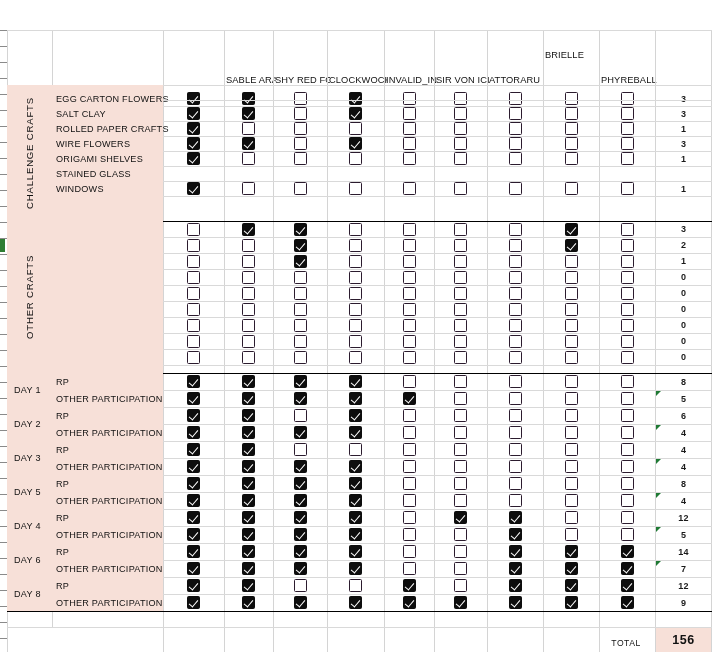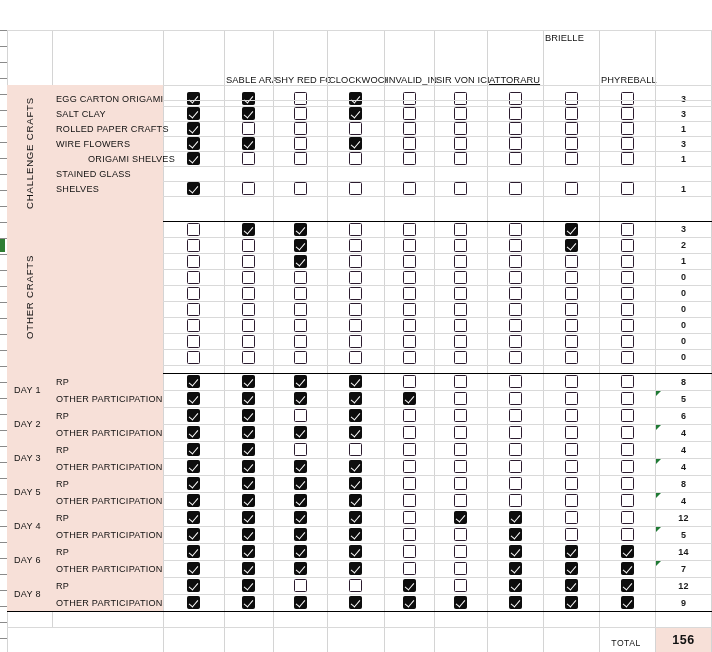--- a/index.html
+++ b/index.html
@@ -31,21 +31,21 @@
 
   
   #hdr-band{left:0;top:30px;width:712px;height:55px;background:#ffffff;}
   .col-head{
     position:absolute;height:55px;
     display:flex;align-items:flex-end;justify-content:flex-start;
     padding:0 1px 5px 2px;
     font-size:9.3px;letter-spacing:.1px;color:#111;
     white-space:nowrap;overflow:hidden;
   }
-  .col-head.topal{align-items:flex-start;padding-top:3px;}
+  .col-head.topal{align-items:flex-start;padding-top:20px;}
   #participants-label{
     left:52px;top:30px;width:110px;height:32px;
     display:flex;align-items:center;
     padding-left:7px;font-size:9.5px;color:#111;letter-spacing:.3px;
   }
   #sum-head{
     position:absolute;left:655px;top:30px;width:57px;height:55px;
     display:flex;flex-direction:column;align-items:center;justify-content:center;
     font-size:10.5px;font-weight:700;line-height:1.45;color:#111;letter-spacing:.4px;
     text-align:center;
@@ -129,39 +129,39 @@
   <div id="dyn"></div>
 
   <div id="total-label">TOTAL</div>
   <div id="total-value">156</div>
 
     <div class="col-head" style="left: 224px; top: 30px; width: 49px;">SABLE ARADI</div>
     <div class="col-head" style="left: 273px; top: 30px; width: 54px;">SHY RED FOX</div>
     <div class="col-head" style="left: 327px; top: 30px; width: 57px;">CLOCKWOCK</div>
     <div class="col-head" style="left: 384px; top: 30px; width: 50px;">INVALID_INP</div>
     <div class="col-head" style="left: 434px; top: 30px; width: 53px;">SIR VON ICIC</div>
-    <div class="col-head" style="left: 487px; top: 30px; width: 56px; text-decoration: underline;">ATTORARU</div>
+    <div class="col-head" style="left: 487px; top: 30px; width: 56px;">ATTORARU</div>
     <div class="col-head topal" style="left: 543px; top: 30px; width: 56px;">BRIELLE</div>
     <div class="col-head" style="left: 599px; top: 30px; width: 56px;">PHYREBALL</div>
     <div class="gridline-v" style="left: 163px; top: 30px; height: 622px;"></div>
     <div class="gridline-v" style="left: 224px; top: 30px; height: 622px;"></div>
     <div class="gridline-v" style="left: 273px; top: 30px; height: 622px;"></div>
     <div class="gridline-v" style="left: 327px; top: 30px; height: 622px;"></div>
     <div class="gridline-v" style="left: 384px; top: 30px; height: 622px;"></div>
     <div class="gridline-v" style="left: 434px; top: 30px; height: 622px;"></div>
     <div class="gridline-v" style="left: 487px; top: 30px; height: 622px;"></div>
     <div class="gridline-v" style="left: 543px; top: 30px; height: 622px;"></div>
     <div class="gridline-v" style="left: 599px; top: 30px; height: 622px;"></div>
     <div class="gridline-v" style="left: 655px; top: 30px; height: 622px;"></div>
     <div class="gridline-v" style="left: 711px; top: 30px; height: 622px;"></div>
     <div class="gridline-v" style="left: 52px; top: 30px; height: 597px;"></div>
     <div class="gridline-v" style="left: 7px; top: 30px; height: 622px;"></div>
     <div class="abs pink" style="left: 7px; top: 85px; width: 156px; height: 136px;"></div>
     <div class="rot" style="left: 7px; top: 85px; width: 45px; height: 136px;">CHALLENGE CRAFTS</div>
-    <div class="rowlabel" style="top: 91px; height: 15px; width: 107px;">EGG CARTON ORIGAMI</div>
+    <div class="rowlabel" style="top: 91px; height: 15px; width: 107px;">EGG CARTON FLOWERS</div>
     <div class="gridline-h" style="left: 163px; top: 106px; width: 549px;"></div>
     <div class="cb on" style="left: 187px; top: 92px;"></div>
     <div class="cb on" style="left: 242px; top: 92px;"></div>
     <div class="cb" style="left: 293.5px; top: 92px;"></div>
     <div class="cb on" style="left: 349px; top: 92px;"></div>
     <div class="cb" style="left: 402.5px; top: 92px;"></div>
     <div class="cb" style="left: 454px; top: 92px;"></div>
     <div class="cb" style="left: 508.5px; top: 92px;"></div>
     <div class="cb" style="left: 564.5px; top: 92px;"></div>
     <div class="cb" style="left: 620.5px; top: 92px;"></div>
@@ -195,35 +195,35 @@
     <div class="cb on" style="left: 187px; top: 137px;"></div>
     <div class="cb on" style="left: 242px; top: 137px;"></div>
     <div class="cb" style="left: 293.5px; top: 137px;"></div>
     <div class="cb on" style="left: 349px; top: 137px;"></div>
     <div class="cb" style="left: 402.5px; top: 137px;"></div>
     <div class="cb" style="left: 454px; top: 137px;"></div>
     <div class="cb" style="left: 508.5px; top: 137px;"></div>
     <div class="cb" style="left: 564.5px; top: 137px;"></div>
     <div class="cb" style="left: 620.5px; top: 137px;"></div>
     <div class="score" style="top: 136px; height: 15px;">3</div>
-    <div class="rowlabel" style="top: 151px; height: 15px; width: 107px; margin-left: 32px;">ORIGAMI SHELVES</div>
+    <div class="rowlabel" style="top: 151px; height: 15px; width: 107px;">ORIGAMI SHELVES</div>
     <div class="gridline-h" style="left: 163px; top: 166px; width: 549px;"></div>
     <div class="cb on" style="left: 187px; top: 152px;"></div>
     <div class="cb" style="left: 242px; top: 152px;"></div>
     <div class="cb" style="left: 293.5px; top: 152px;"></div>
     <div class="cb" style="left: 349px; top: 152px;"></div>
     <div class="cb" style="left: 402.5px; top: 152px;"></div>
     <div class="cb" style="left: 454px; top: 152px;"></div>
     <div class="cb" style="left: 508.5px; top: 152px;"></div>
     <div class="cb" style="left: 564.5px; top: 152px;"></div>
     <div class="cb" style="left: 620.5px; top: 152px;"></div>
     <div class="score" style="top: 151px; height: 15px;">1</div>
     <div class="rowlabel" style="top: 166px; height: 15px; width: 107px;">STAINED GLASS</div>
     <div class="gridline-h" style="left: 163px; top: 181px; width: 549px;"></div>
-    <div class="rowlabel" style="top: 181px; height: 15px; width: 107px;">SHELVES</div>
+    <div class="rowlabel" style="top: 181px; height: 15px; width: 107px;">WINDOWS</div>
     <div class="gridline-h" style="left: 163px; top: 196px; width: 549px;"></div>
     <div class="cb on" style="left: 187px; top: 182px;"></div>
     <div class="cb" style="left: 242px; top: 182px;"></div>
     <div class="cb" style="left: 293.5px; top: 182px;"></div>
     <div class="cb" style="left: 349px; top: 182px;"></div>
     <div class="cb" style="left: 402.5px; top: 182px;"></div>
     <div class="cb" style="left: 454px; top: 182px;"></div>
     <div class="cb" style="left: 508.5px; top: 182px;"></div>
     <div class="cb" style="left: 564.5px; top: 182px;"></div>
     <div class="cb" style="left: 620.5px; top: 182px;"></div>

